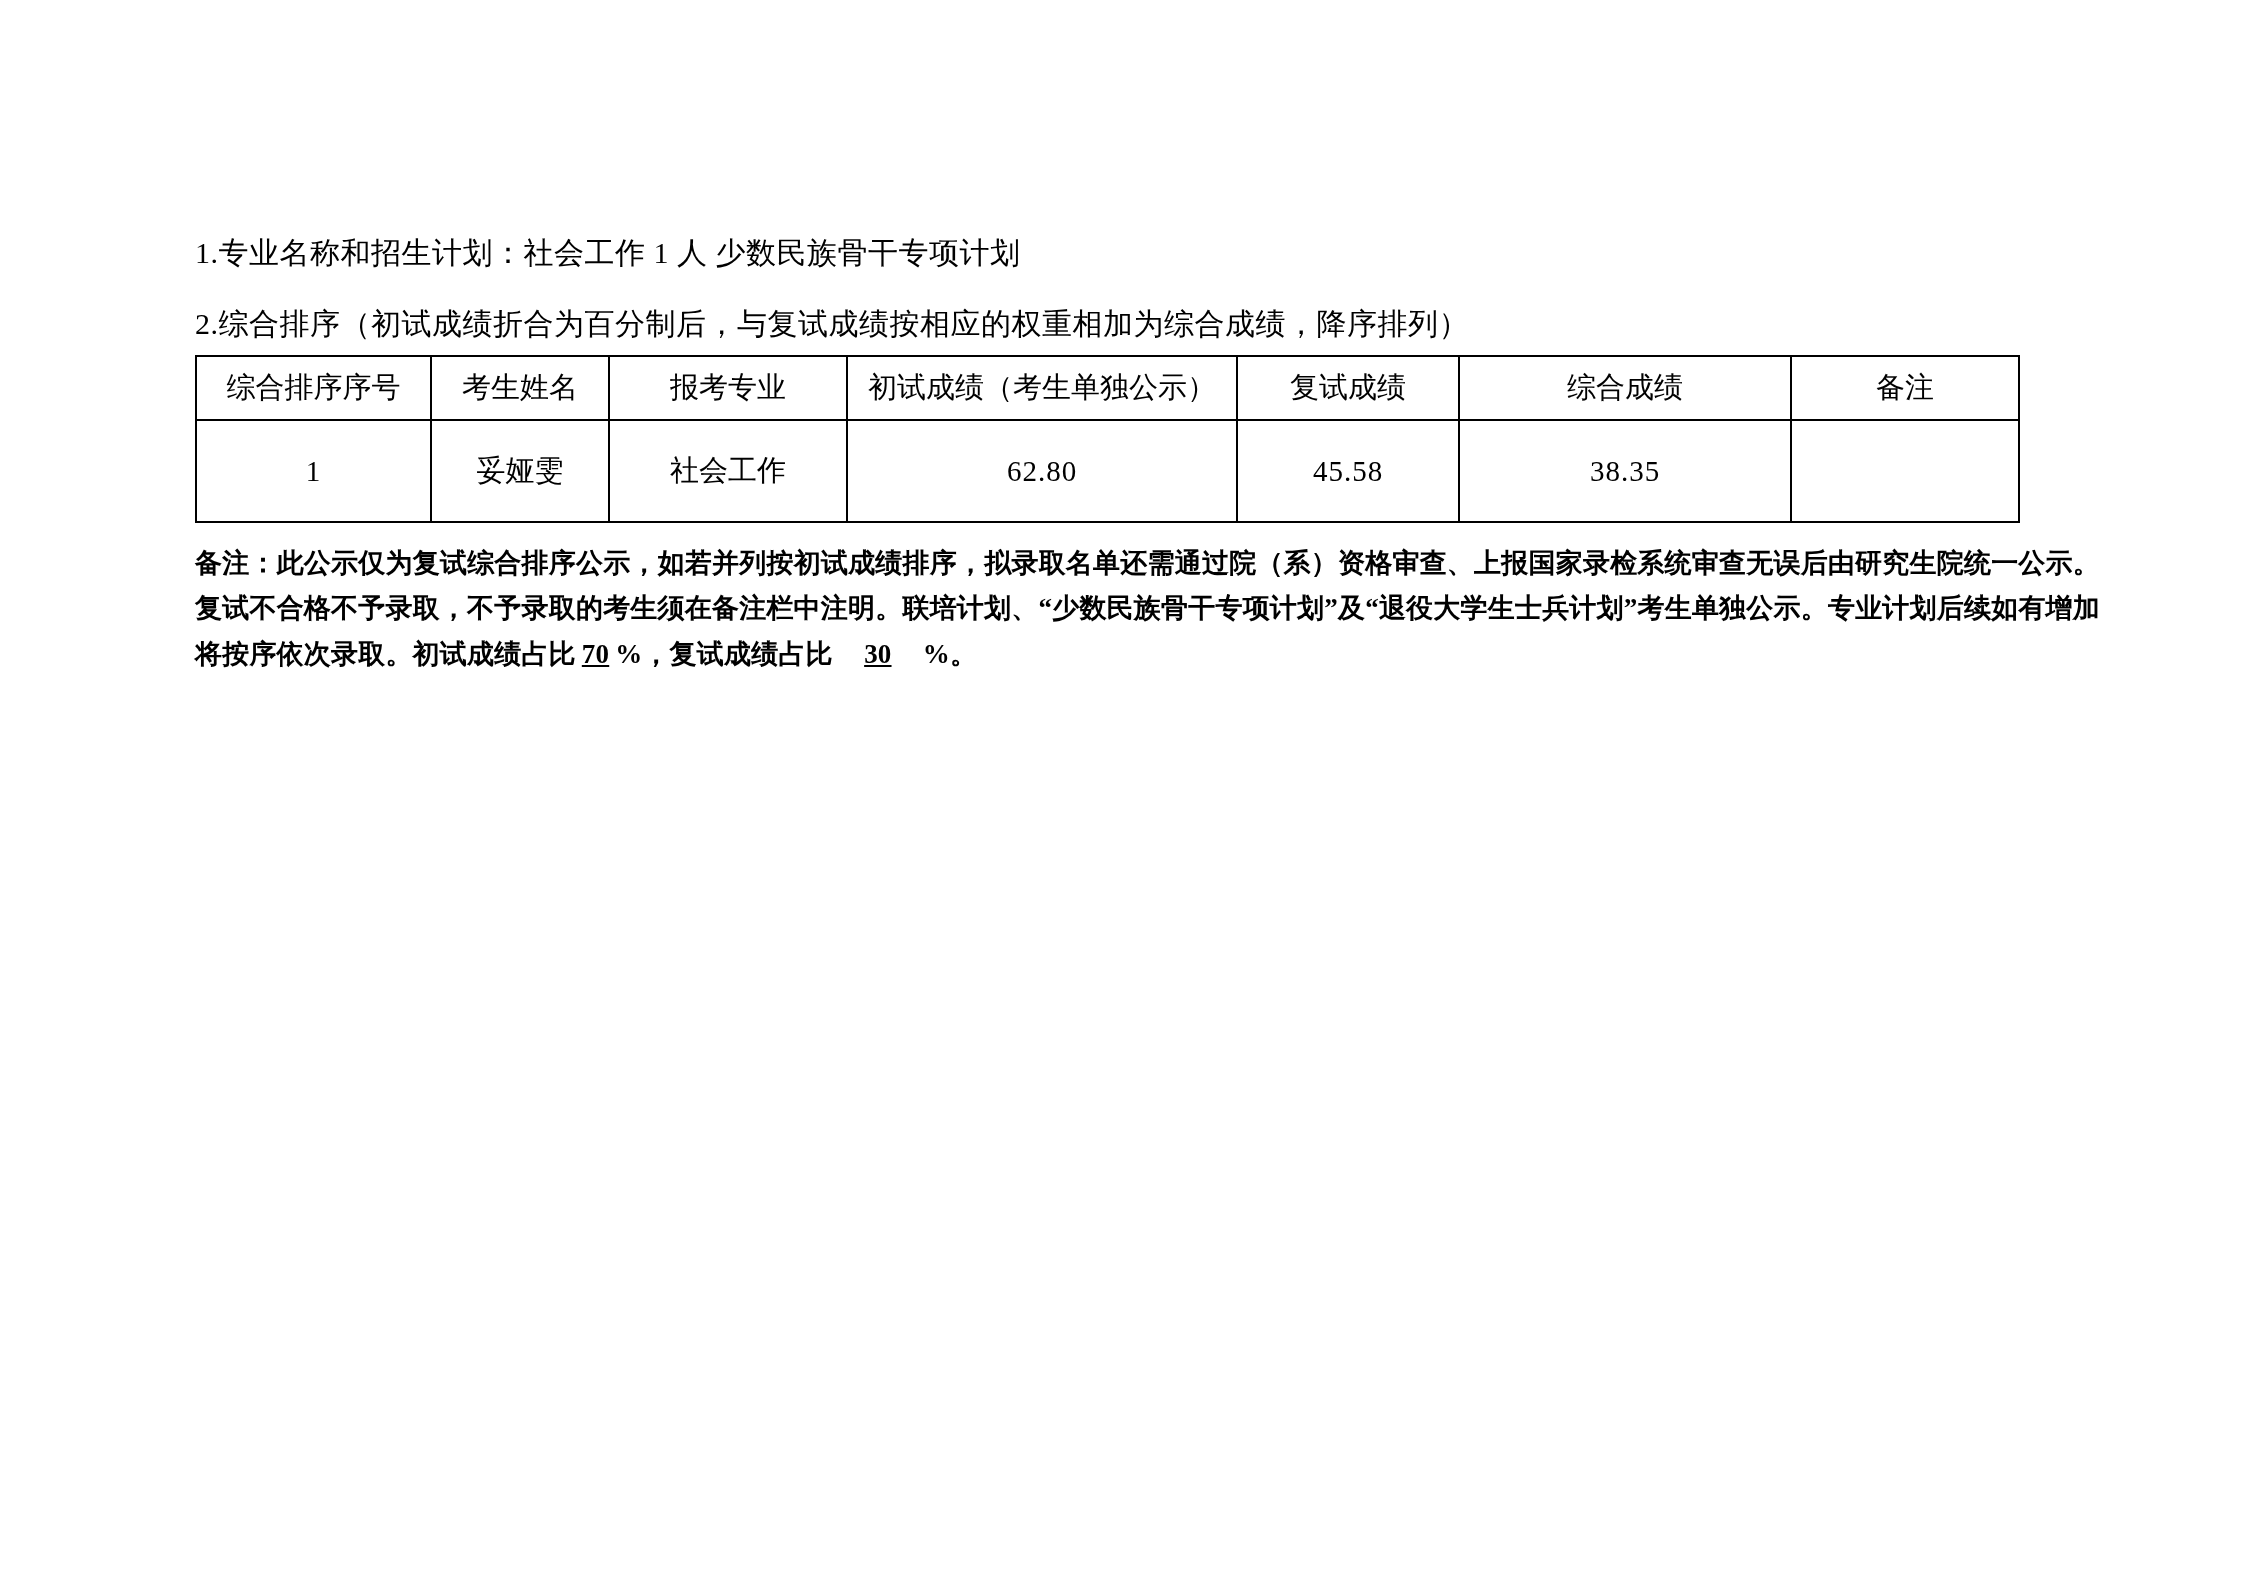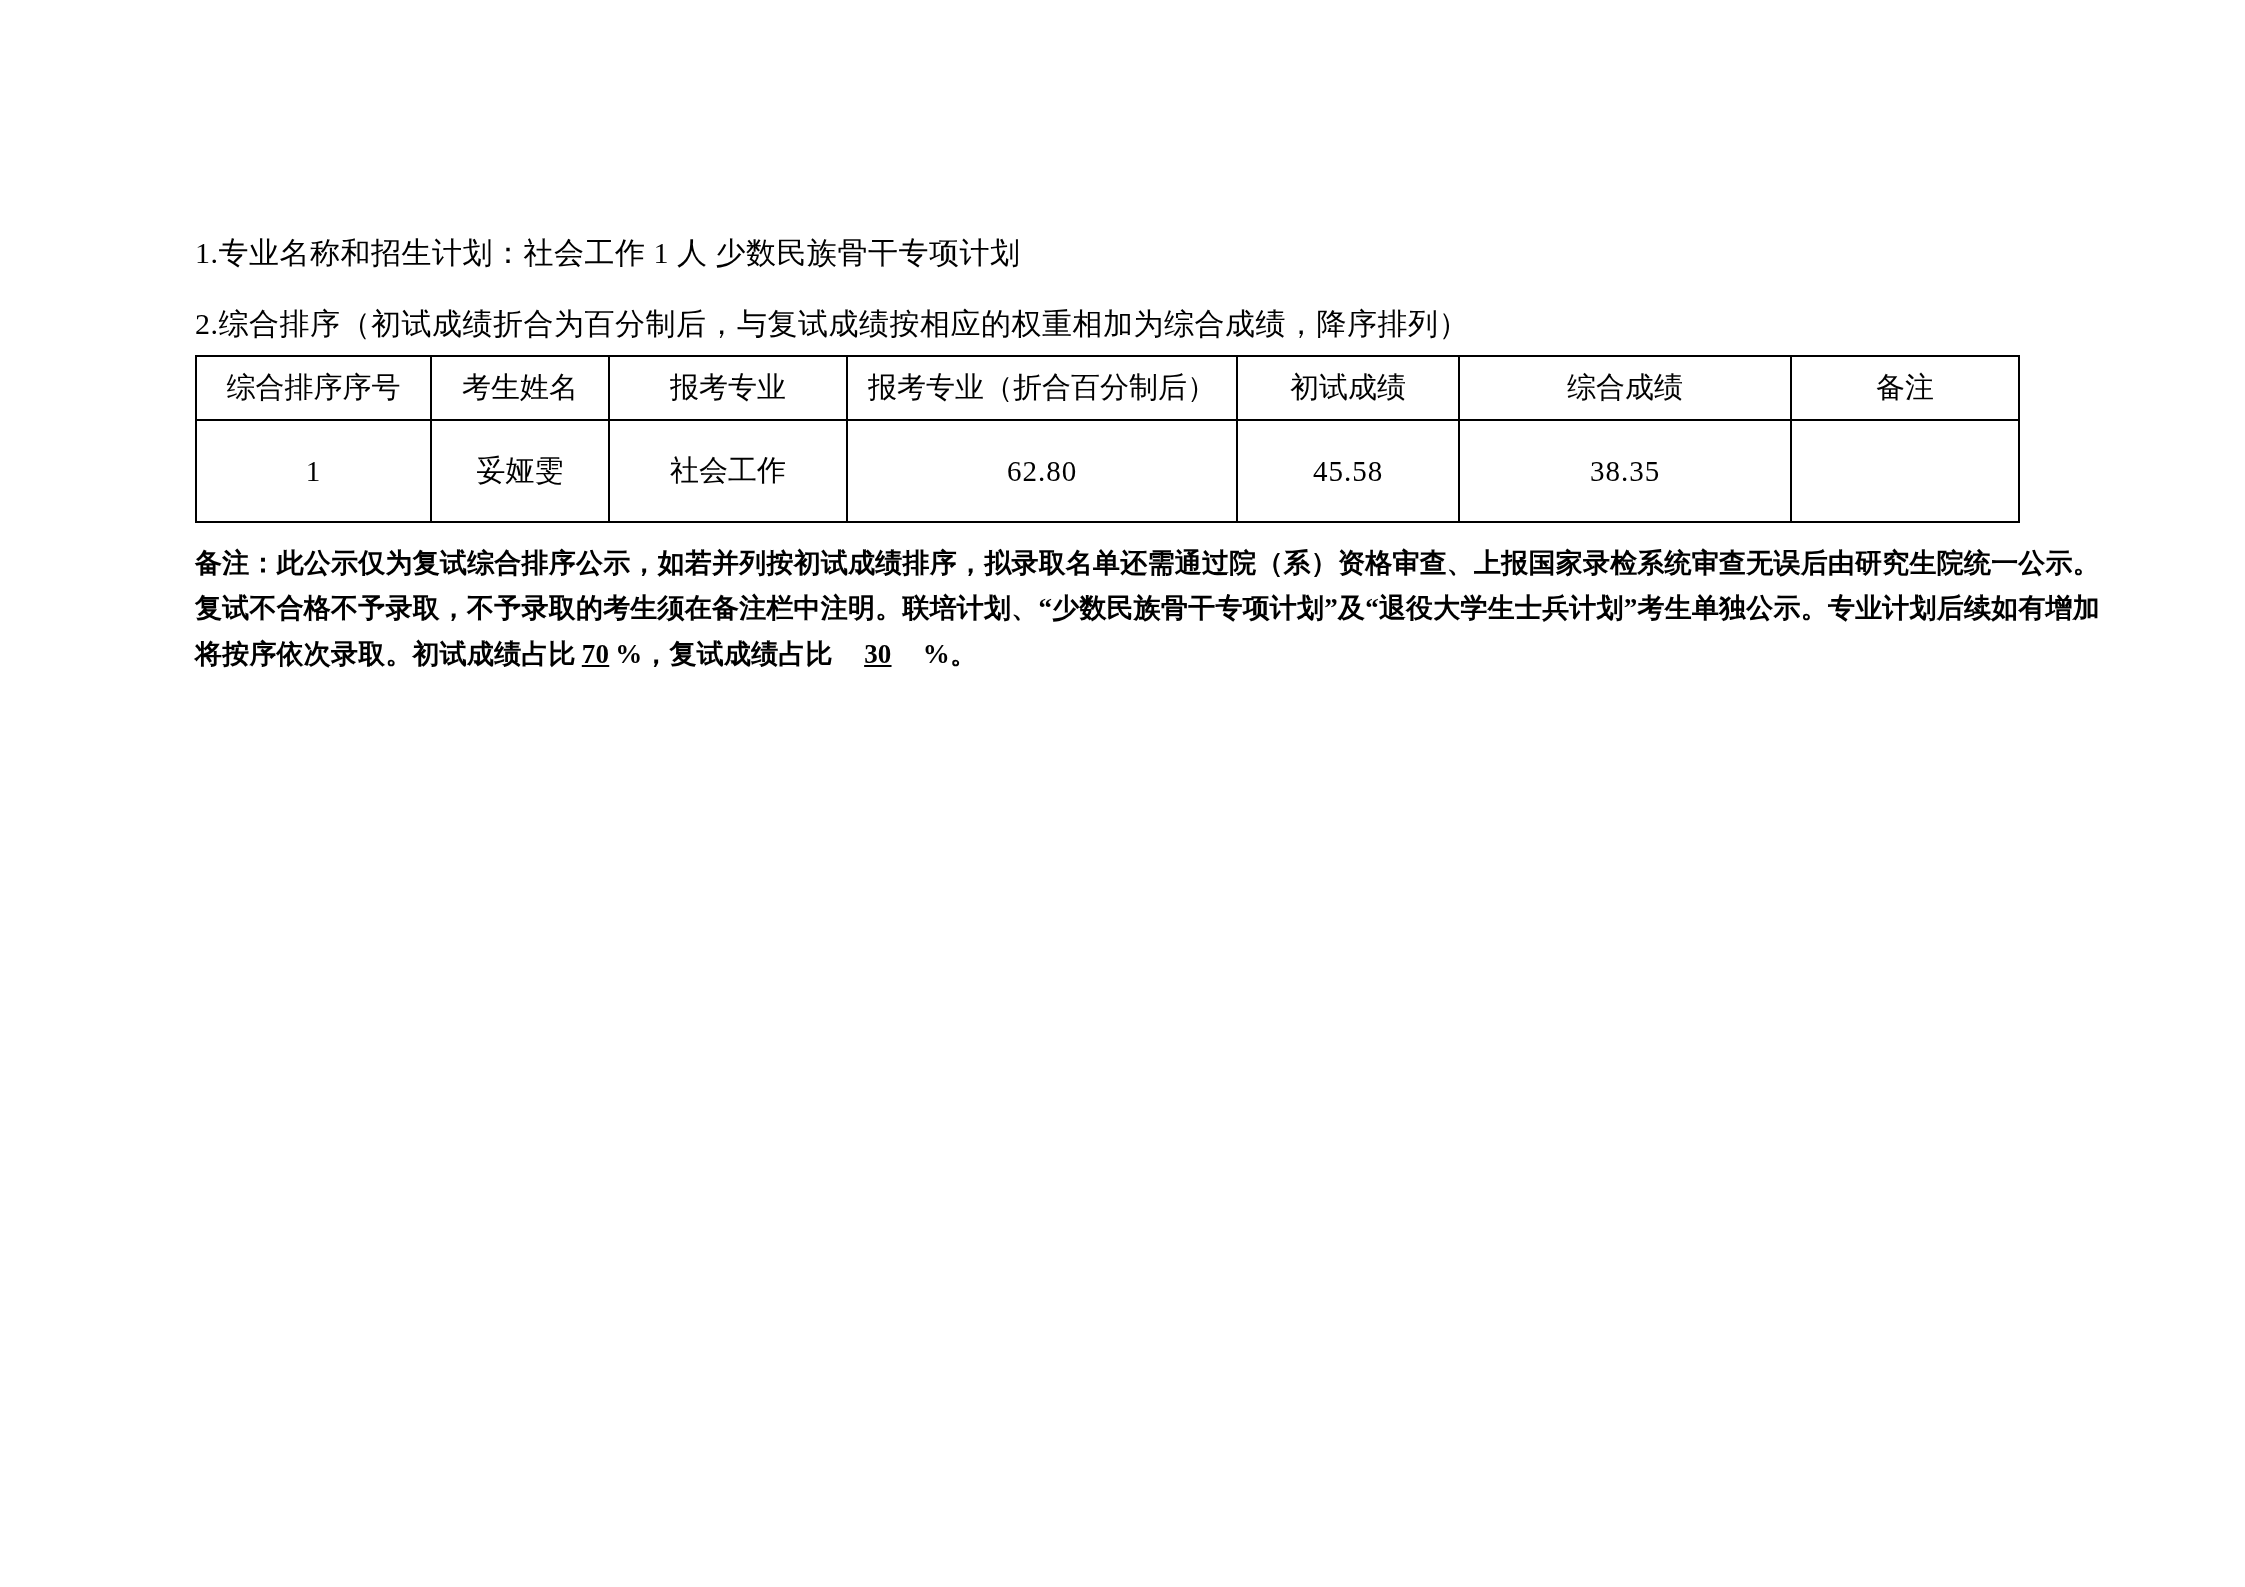--- a/index.html
+++ b/index.html
@@ -111,22 +111,22 @@
           <col class="col-4">
           <col class="col-5">
           <col class="col-6">
           <col class="col-7">
       </colgroup>
       <thead>
         <tr>
           <th>综合排序序号</th>
           <th>考生姓名</th>
           <th>报考专业</th>
-          <th>报考专业（折合百分制后）</th>
-          <th>初试成绩</th>
+          <th>初试成绩（考生单独公示）</th>
+          <th>复试成绩</th>
           <th>综合成绩</th>
           <th>备注</th>
         </tr>
       </thead>
       <tbody>
         <tr>
           <td class="num-cell">1</td>
           <td>妥娅雯</td>
           <td>社会工作</td>
           <td class="num-cell">62.80</td>

